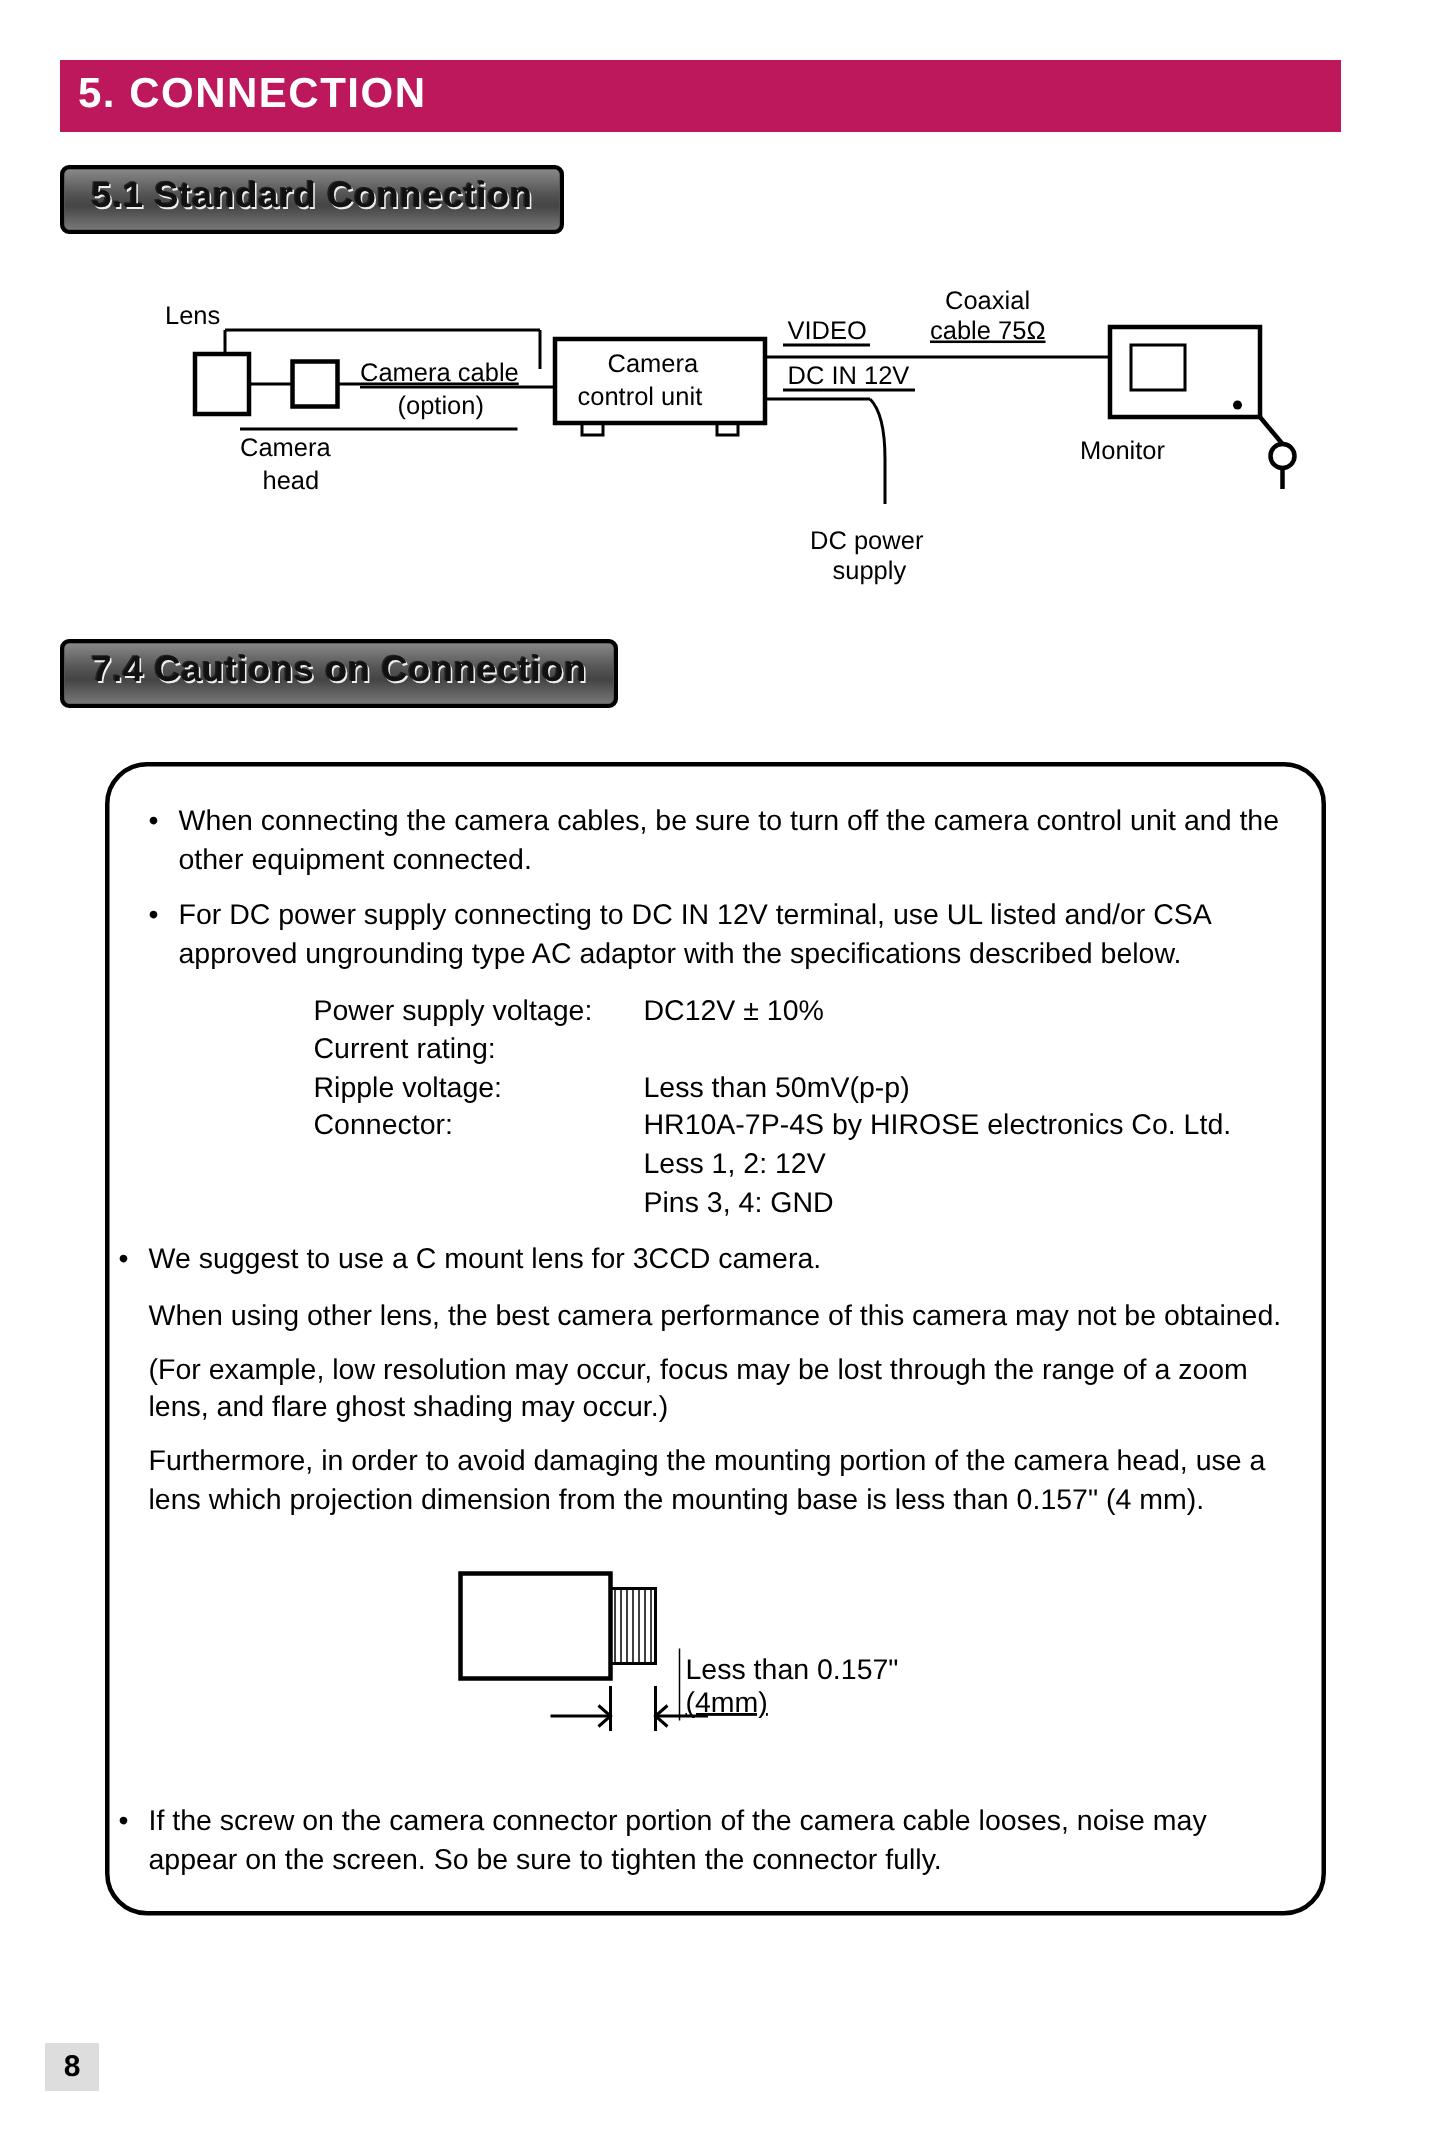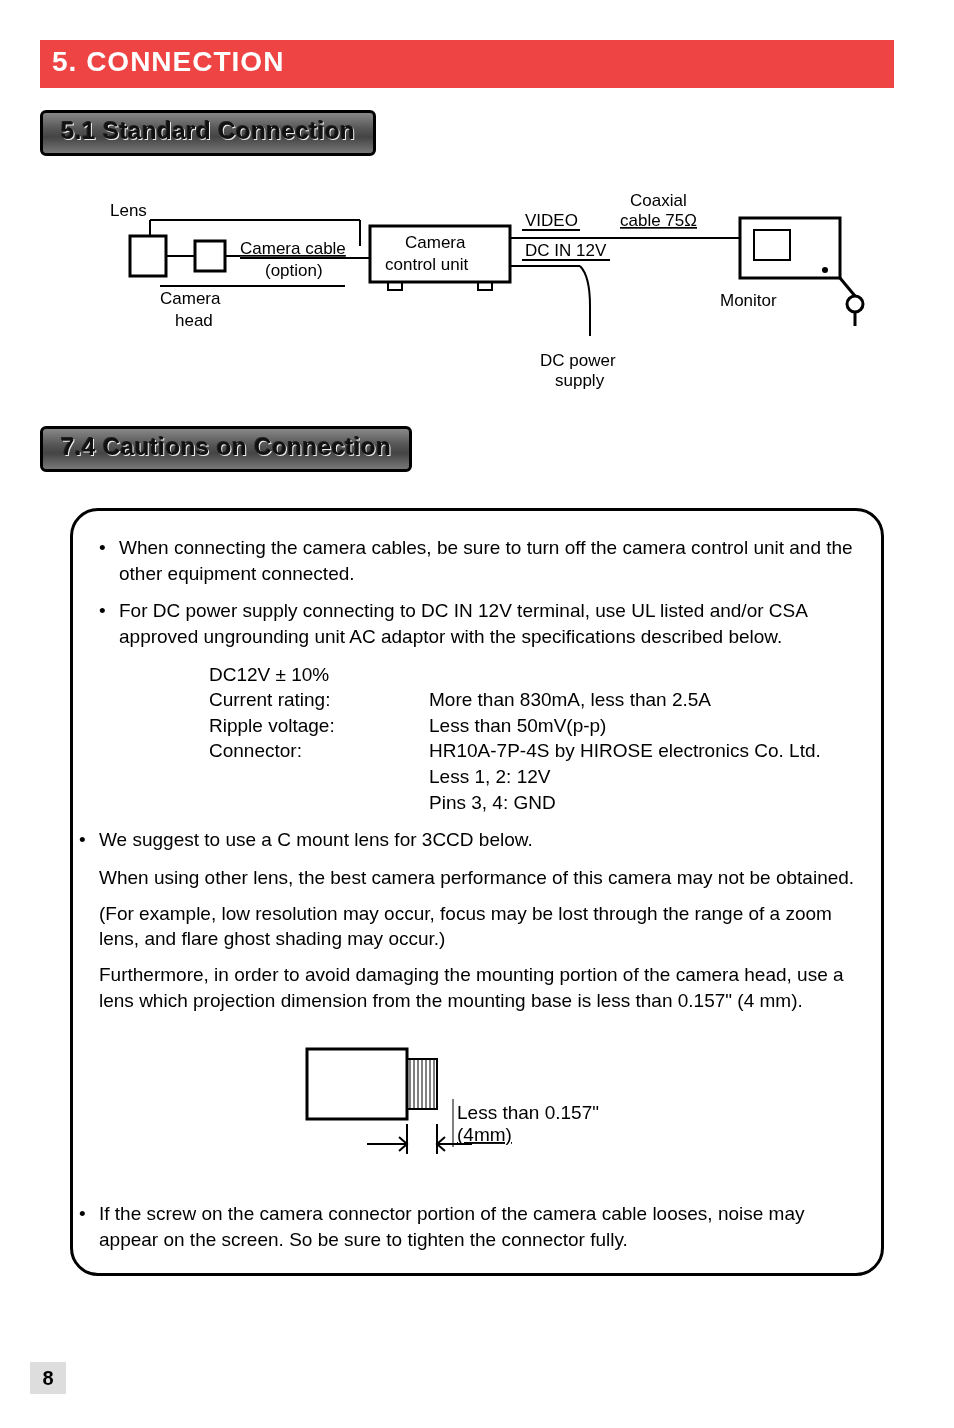--- a/index.html
+++ b/index.html
@@ -8,21 +8,21 @@
       height: 1428px;
       background: #fff;
       font-family: Arial, Helvetica, sans-serif;
       color: #000;
       position: relative;
     }
     .page {
       padding: 40px 60px 30px 40px;
     }
     .section-banner {
-      background: #ef4444;
+      background: #be185d;
       color: #fff;
       font-weight: 900;
       font-size: 28px;
       padding: 6px 12px 10px 12px;
       letter-spacing: 1px;
       margin-bottom: 22px;
       width: 100%;
     }
     .subsection-pill {
       display: inline-block;
@@ -169,30 +169,30 @@
 
   <div class="caution-box">
 
     <div class="bullet">
       <div class="dot">•</div>
       <div class="text">When connecting the camera cables, be sure to turn off the camera control unit and the other equipment connected.</div>
     </div>
 
     <div class="bullet">
       <div class="dot">•</div>
-      <div class="text">For DC power supply connecting to DC IN 12V terminal, use UL listed and/or CSA approved ungrounding unit AC adaptor with the specifications described below.</div>
+      <div class="text">For DC power supply connecting to DC IN 12V terminal, use UL listed and/or CSA approved ungrounding type AC adaptor with the specifications described below.</div>
     </div>
 
     <div class="specs">
       <div class="specs-row">
+        <div class="specs-label">Power supply voltage:</div>
         <div>DC12V ± 10%</div>
       </div>
       <div class="specs-row">
         <div class="specs-label">Current rating:</div>
-        <div>More than 830mA, less than 2.5A</div>
       </div>
       <div class="specs-row">
         <div class="specs-label">Ripple voltage:</div>
         <div>Less than 50mV(p-p)</div>
       </div>
       <div class="specs-row">
         <div class="specs-label">Connector:</div>
         <div>HR10A-7P-4S by HIROSE electronics Co. Ltd.</div>
       </div>
       <div class="specs-row">
@@ -200,21 +200,21 @@
         <div>Less 1, 2: 12V</div>
       </div>
       <div class="specs-row">
         <div class="specs-label"></div>
         <div>Pins 3, 4: GND</div>
       </div>
     </div>
 
     <div class="bullet" style="margin-left:-20px;">
       <div class="dot">•</div>
-      <div class="text">We suggest to use a C mount lens for 3CCD below.</div>
+      <div class="text">We suggest to use a C mount lens for 3CCD camera.</div>
     </div>
     <div class="para" style="margin-left:0px;">When using other lens, the best camera performance of this camera may not be obtained.</div>
     <div class="para" style="margin-left:0px;">(For example, low resolution may occur, focus may be lost through the range of a zoom lens, and flare ghost shading may occur.)</div>
     <div class="para" style="margin-left:0px;">Furthermore, in order to avoid damaging the mounting portion of the camera head, use a lens which projection dimension from the mounting base is less than 0.157" (4 mm).</div>
 
     <div class="lens-diagram">
       <svg width="420" height="140">
         <rect x="40" y="20" width="100" height="70" fill="none" stroke="#000" stroke-width="3"></rect>
 
         <rect x="140" y="30" width="30" height="50" fill="none" stroke="#000" stroke-width="2"></rect>

